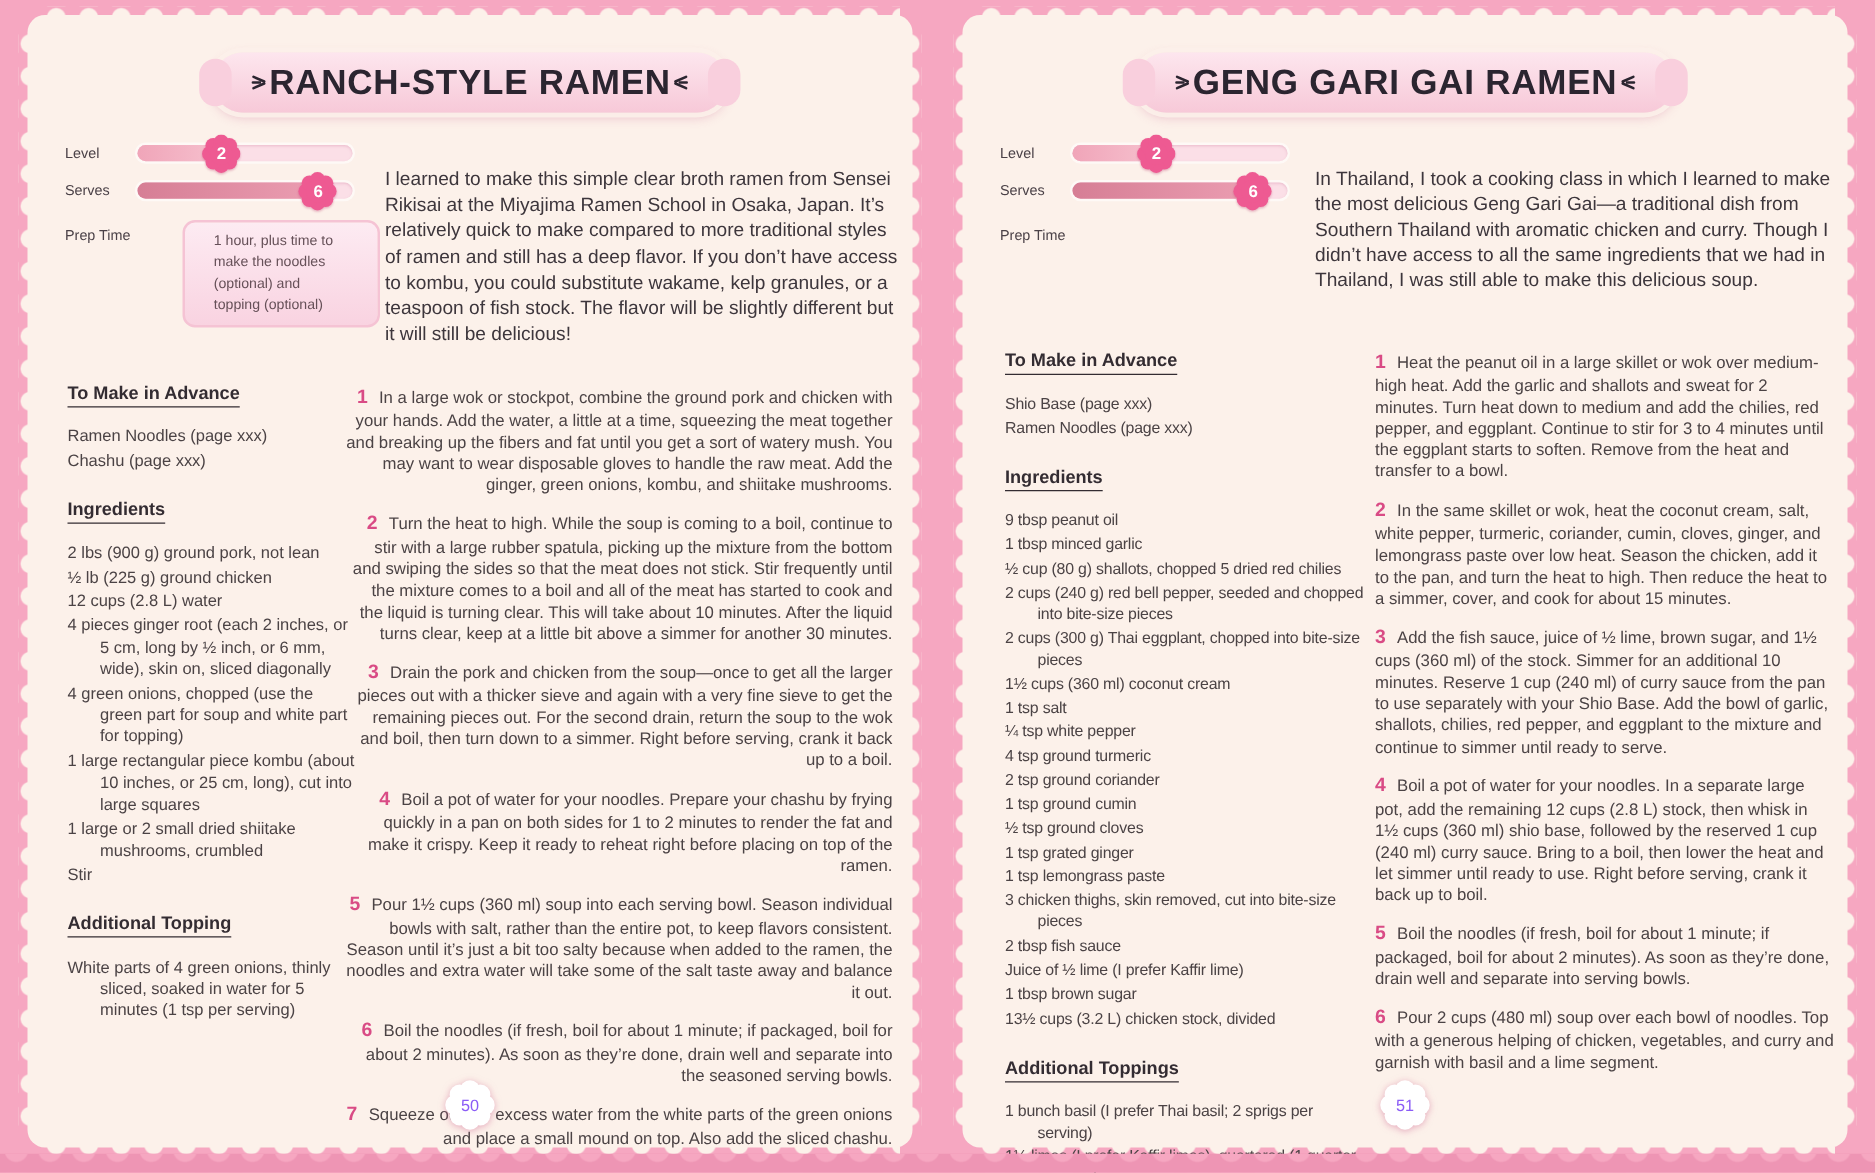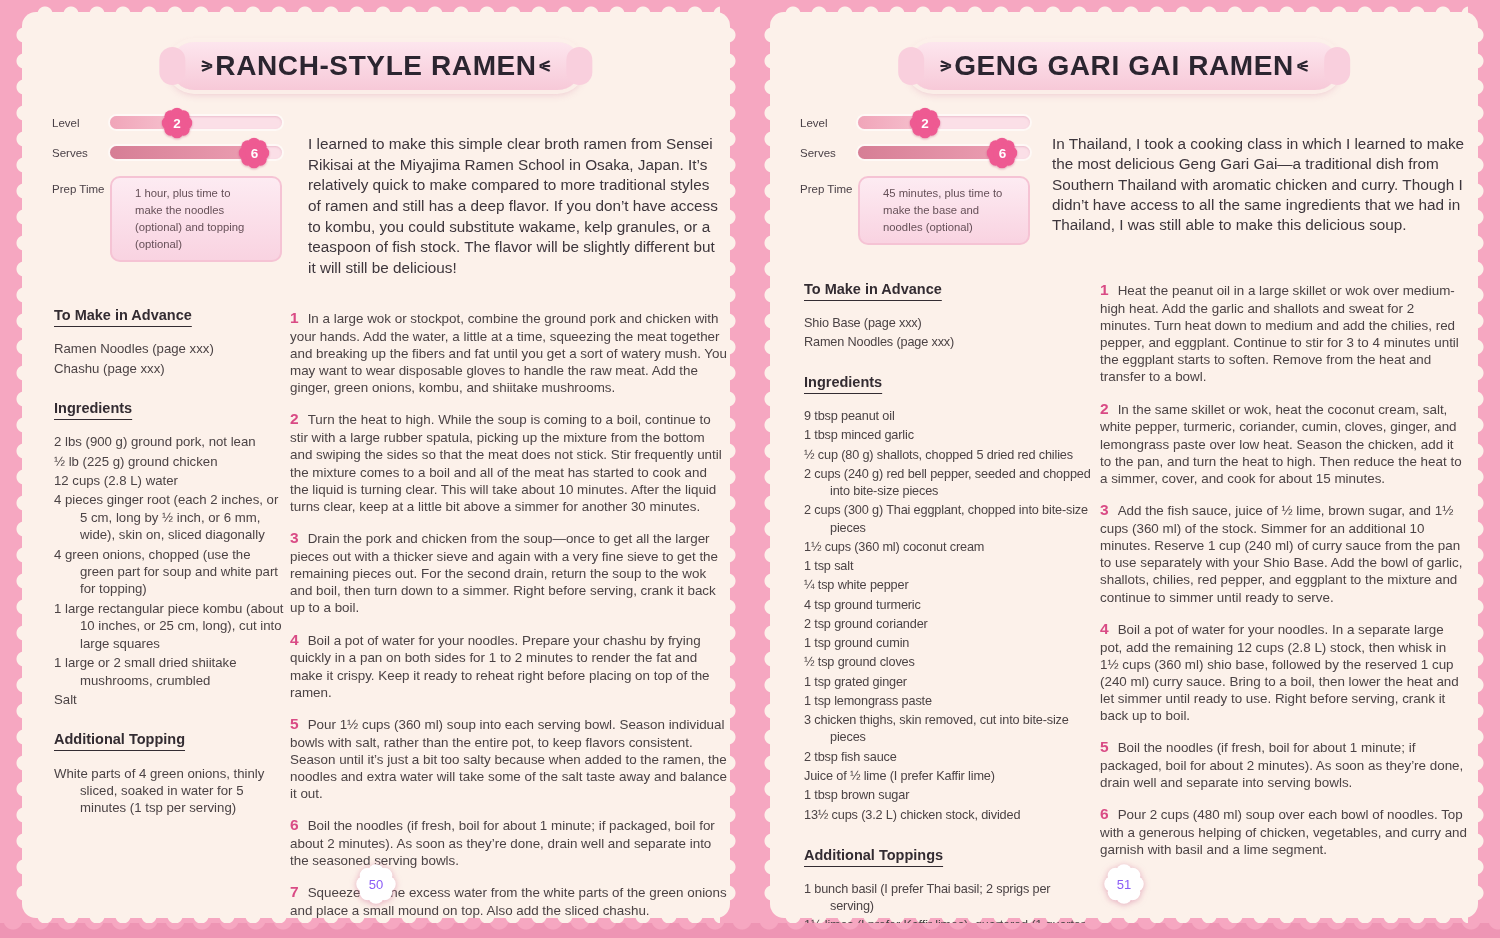--- a/index.html
+++ b/index.html
@@ -55,21 +55,21 @@
   .banner:after { right:-11px; }
   .title {
     font-size:28px; font-weight:800; letter-spacing:.6px; color:#2b2530;
   }
   .spark { flex:none; }
   .spark.flip { transform:scaleX(-1); }
 
   
   .meta { position:absolute; top:104px; left:30px; width:252px; }
   .mrow { display:flex; align-items:center; margin-bottom:17px; }
-  .mrow.prep { align-items:flex-start; }
+  .mrow.prep { align-items:flex-start;gap:36px; }
   .mlabel { flex:none; width:58px; font-size:11.5px; color:#4a4147; }
   .mrow.prep .mlabel { margin-top:7px; }
   .bar {
     position:relative; width:172px; height:13px; border-radius:7px;
     background:#fbdfe7; box-shadow:0 1px 2px rgba(210,130,160,.35) inset, 0 0 0 2px rgba(255,255,255,.55);
   }
   .fill { position:absolute; top:0; bottom:0; left:0; border-radius:7px; }
   .bar.level .fill { width:46%; background:linear-gradient(to right,#f0a5b9,#f7c6d2); }
   .bar.serves .fill { width:88%; background:linear-gradient(to right,#d67e95,#ec9fb3); }
   .badge { position:absolute; top:50%; width:31px; height:31px; transform:translate(-50%,-50%); }
@@ -102,21 +102,21 @@
     text-decoration-line:underline; text-decoration-style:wavy;
     text-decoration-color:#c79ba2; text-decoration-thickness:1px;
     text-underline-offset:6px; display:inline-block; letter-spacing:0;text-decoration:underline;
   }
   .ingcol ul { list-style:none; margin:0 0 22px; padding:0; }
   .ingcol ul.hang li { padding-left:26px; text-indent:-26px; }
   .ingcol li { margin-bottom:2px; }
 
   
   .steps { position:absolute; color:#4b4345; }
-  .pg-l .steps { top:296px; left:268px; width:438px; font-size:13.4px; line-height:1.28; }
+  .pg-l .steps { top:296px; left:254px; width:438px; font-size:13.4px; line-height:1.28;text-align:right; }
   .pg-r .steps { top:268px; left:330px; width:368px; font-size:13.4px; line-height:1.28; }
   .step { margin:0 0 13px; }
   .snum { color:#d94b85; font-weight:bold; font-size:15.5px; margin-right:9px; }
 
   
   .pnum { position:absolute; left:50%; bottom:14px; transform:translateX(-50%); width:40px; height:40px; }
   .pnum svg { position:absolute; left:0; top:0; filter:drop-shadow(0 1px 3px rgba(209,110,150,.55)); }
   .pnum span {
     position:absolute; left:0; top:0; right:0; bottom:0;
     display:flex; align-items:center; justify-content:center;
@@ -205,21 +205,21 @@
     <h3 class="sec-h">Ingredients</h3>
     <ul class="hang">
 
     <li>2 lbs (900 g) ground pork, not lean</li>
         <li>½ lb (225 g) ground chicken</li>
         <li>12 cups (2.8 L) water</li>
         <li>4 pieces ginger root (each 2 inches, or 5 cm, long by ½ inch, or 6 mm, wide), skin on, sliced diagonally</li>
         <li>4 green onions, chopped (use the green part for soup and white part for topping)</li>
         <li>1 large rectangular piece kombu (about 10 inches, or 25 cm, long), cut into large squares</li>
         <li>1 large or 2 small dried shiitake mushrooms, crumbled</li>
-        <li>Salt</li>
+        <li>Stir</li>
       </ul>
     <h3 class="sec-h">Additional Topping</h3>
     <ul class="hang">
 
     <li>White parts of 4 green onions, thinly sliced, soaked in water for 5 minutes (1 tsp per serving)</li>
       </ul>
   </div>
 
   <div class="steps">
 
@@ -312,21 +312,20 @@
                 <circle cx="25.4" cy="10.6" r="7.3"></circle>
                 <circle cx="18" cy="18" r="10.5"></circle>
               </g>
             </svg>
           <span class="bnum">6</span>
         </div>
       </div>
     </div>
     <div class="mrow prep">
       <span class="mlabel">Prep Time</span>
-      <div class="prep-box">45 minutes, plus time to make the base and noodles (optional)</div>
     </div>
   </div>
 
   <p class="intro">In Thailand, I took a cooking class in which I learned to make the most delicious Geng Gari Gai—a traditional dish from Southern Thailand with aromatic chicken and curry. Though I didn’t have access to all the same ingredients that we had in Thailand, I was still able to make this delicious soup.</p>
 
   <div class="ingcol">
     <h3 class="sec-h">To Make in Advance</h3>
     <ul class="plain">
 
     <li>Shio Base (page xxx)</li>

